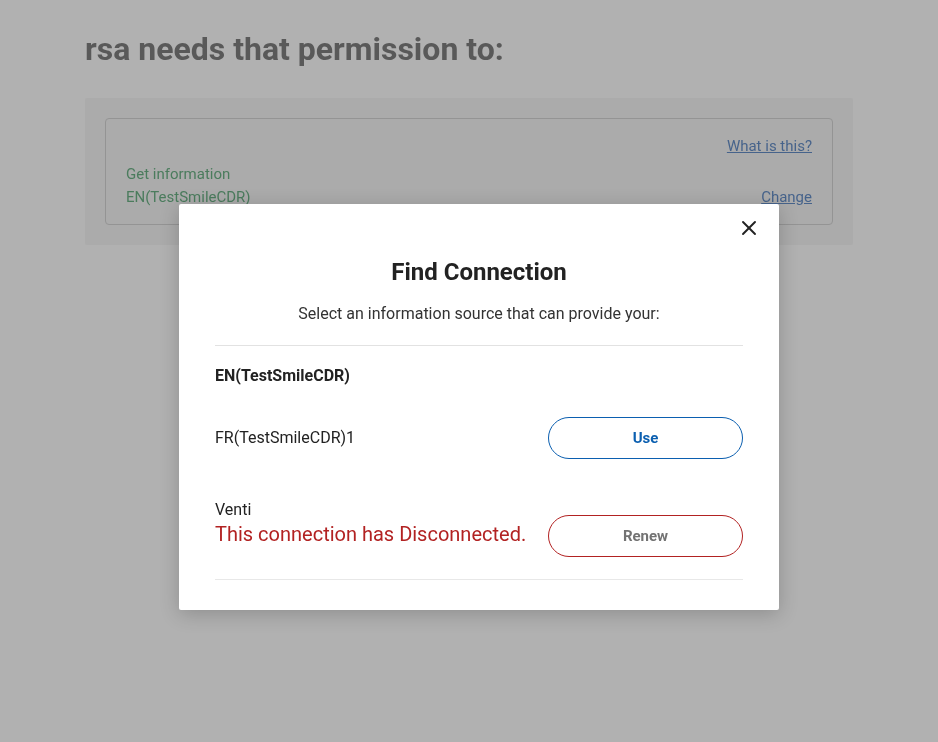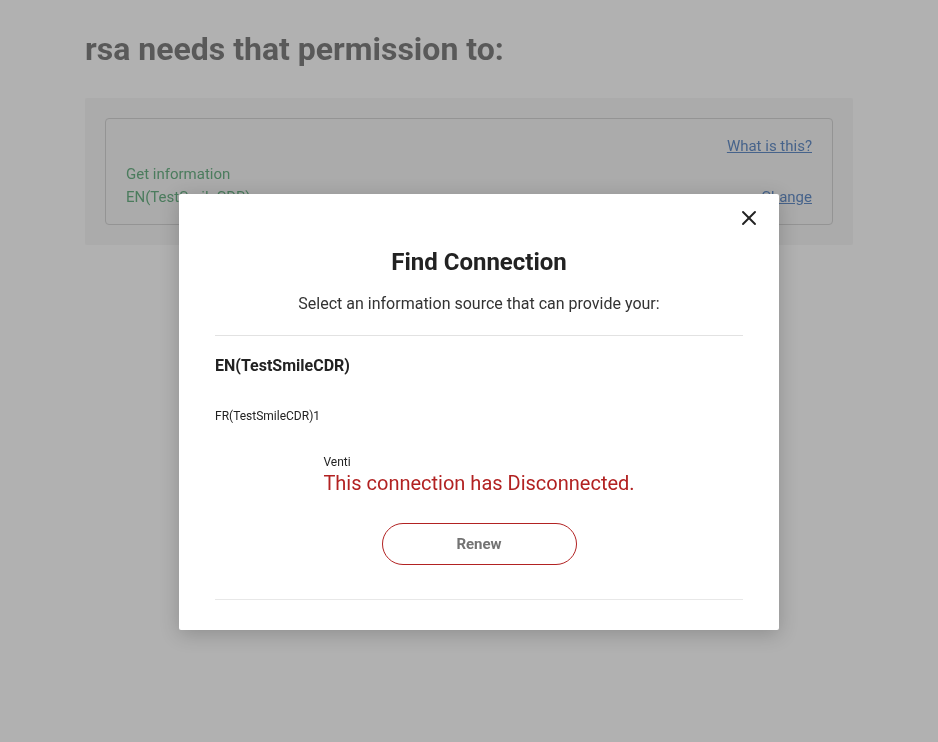--- a/index.html
+++ b/index.html
@@ -55,21 +55,21 @@
       font-size: 15px;
     }
     .overlay {
       position: absolute;
       inset: 0;
       background: rgba(120,120,120,0.55);
     }
     .modal {
       position: absolute;
       left: 179px;
-      top: 194px;
+      top: 204px;
       width: 600px;
       background: #fff;
       border-radius: 2px;
       box-shadow: 0 4px 20px rgba(0,0,0,0.2);
       padding: 20px 36px 30px 36px;
     }
     .close-btn {
       position: absolute;
       top: 14px;
       right: 18px;
@@ -107,21 +107,21 @@
       margin-top: 20px;
       margin-bottom: 22px;
     }
     .row {
       display: flex;
       justify-content: space-between;
       align-items: center;
       padding: 10px 0 18px 0;
     }
     .row-text {
-      font-size: 12px;
+      font-size: 16px;
       color: #222;
       line-height: 1.5;
     }
     .error-text {
       color: #b22222;
       font-size: 20px;
     }
     .pill-btn {
       min-width: 195px;
       padding: 11px 20px;
@@ -134,21 +134,21 @@
     }
     .pill-blue {
       border: 1.5px solid #0b5fb0;
       color: #0b5fb0;
     }
     .pill-red {
       border: 1.5px solid #b22222;
       color: #737373;
       margin-top: 28px;
     }
-    .row-last { border-bottom: 1px solid #e8e8e8; padding-bottom: 34px; flex-direction: column; }
+    .row-last { border-bottom: 1px solid #e8e8e8; padding-bottom: 22px; }
   </style>
 </head>
 <body>
 
 <div class="page">
   <h1 class="page-title">rsa needs that permission to:</h1>
   <div class="card">
     <div class="inner-box">
       <a class="what-link">What is this?</a>
       <div class="info-text">
@@ -171,20 +171,21 @@
       </svg>
     </span>
   </div>
   <div class="modal-title">Find Connection</div>
   <div class="modal-subtitle">Select an information source that can provide your:</div>
   <hr class="divider">
   <div class="group-heading">EN(TestSmileCDR)</div>
 
   <div class="row">
     <div class="row-text">FR(TestSmileCDR)1</div>
+    <div class="pill-btn pill-blue">Use</div>
   </div>
 
   <div class="row row-last">
     <div>
       <div class="row-text">Venti</div>
       <div class="error-text">This connection has Disconnected.</div>
     </div>
     <div class="pill-btn pill-red">Renew</div>
   </div>
 </div>

